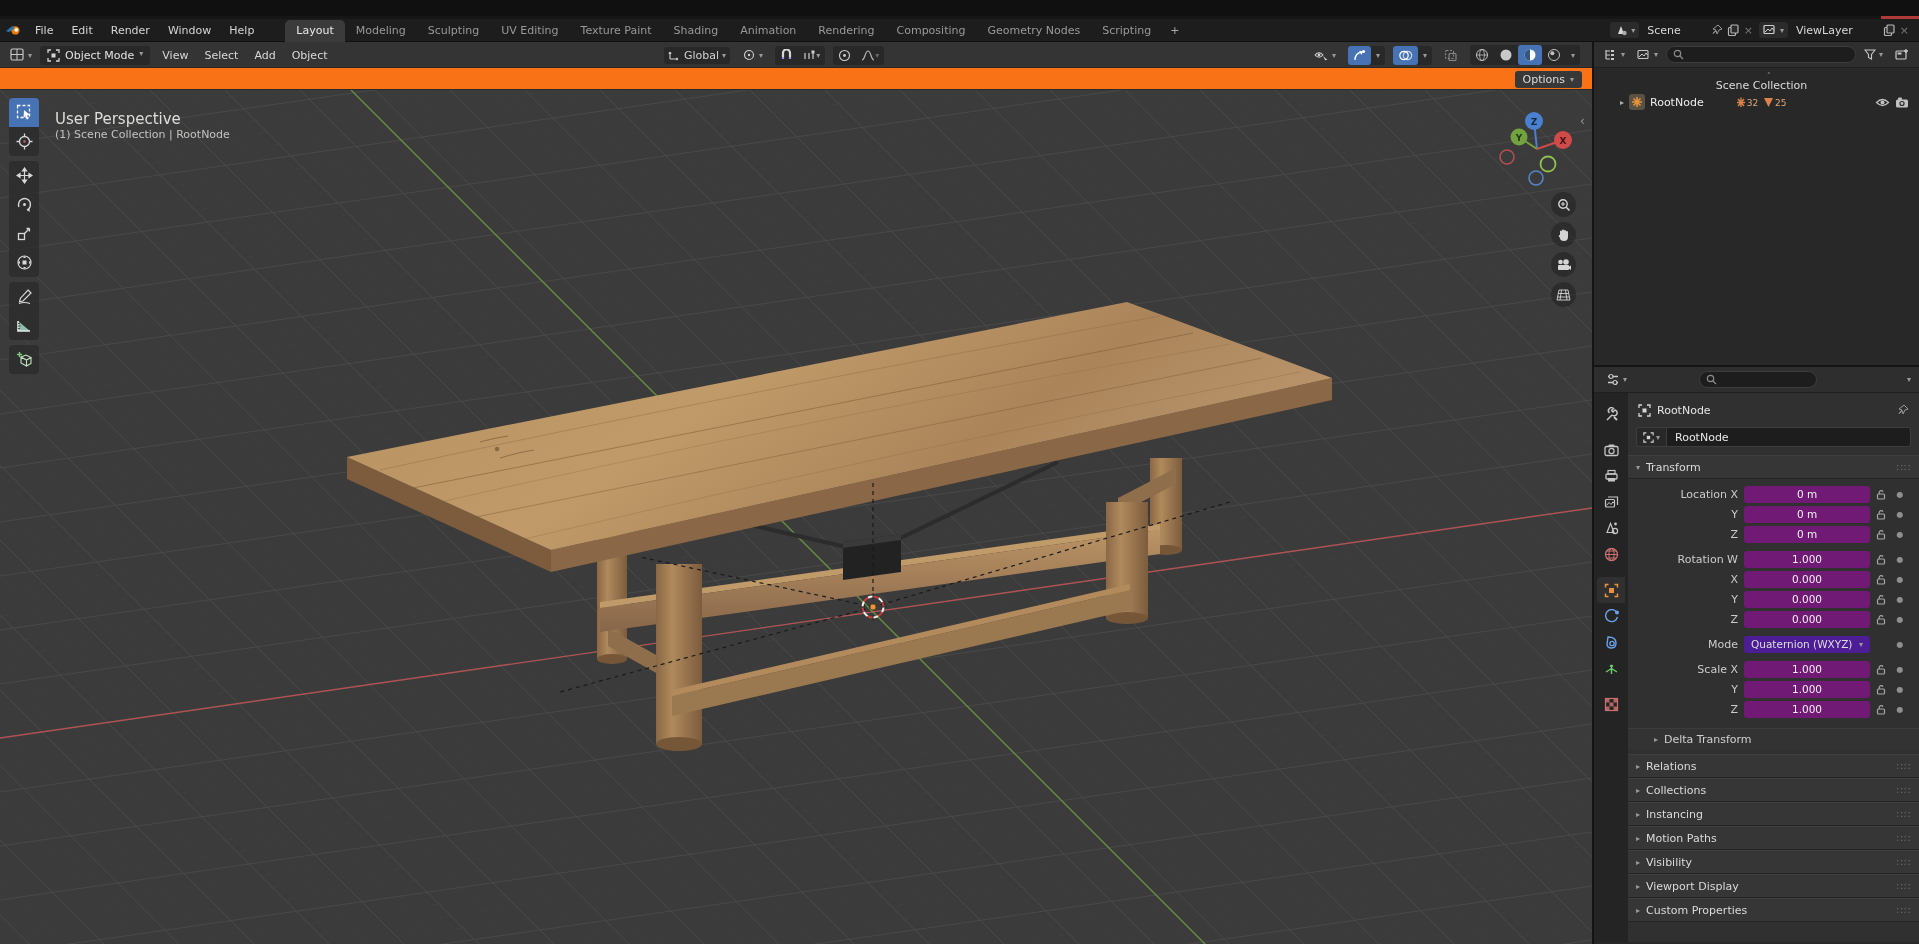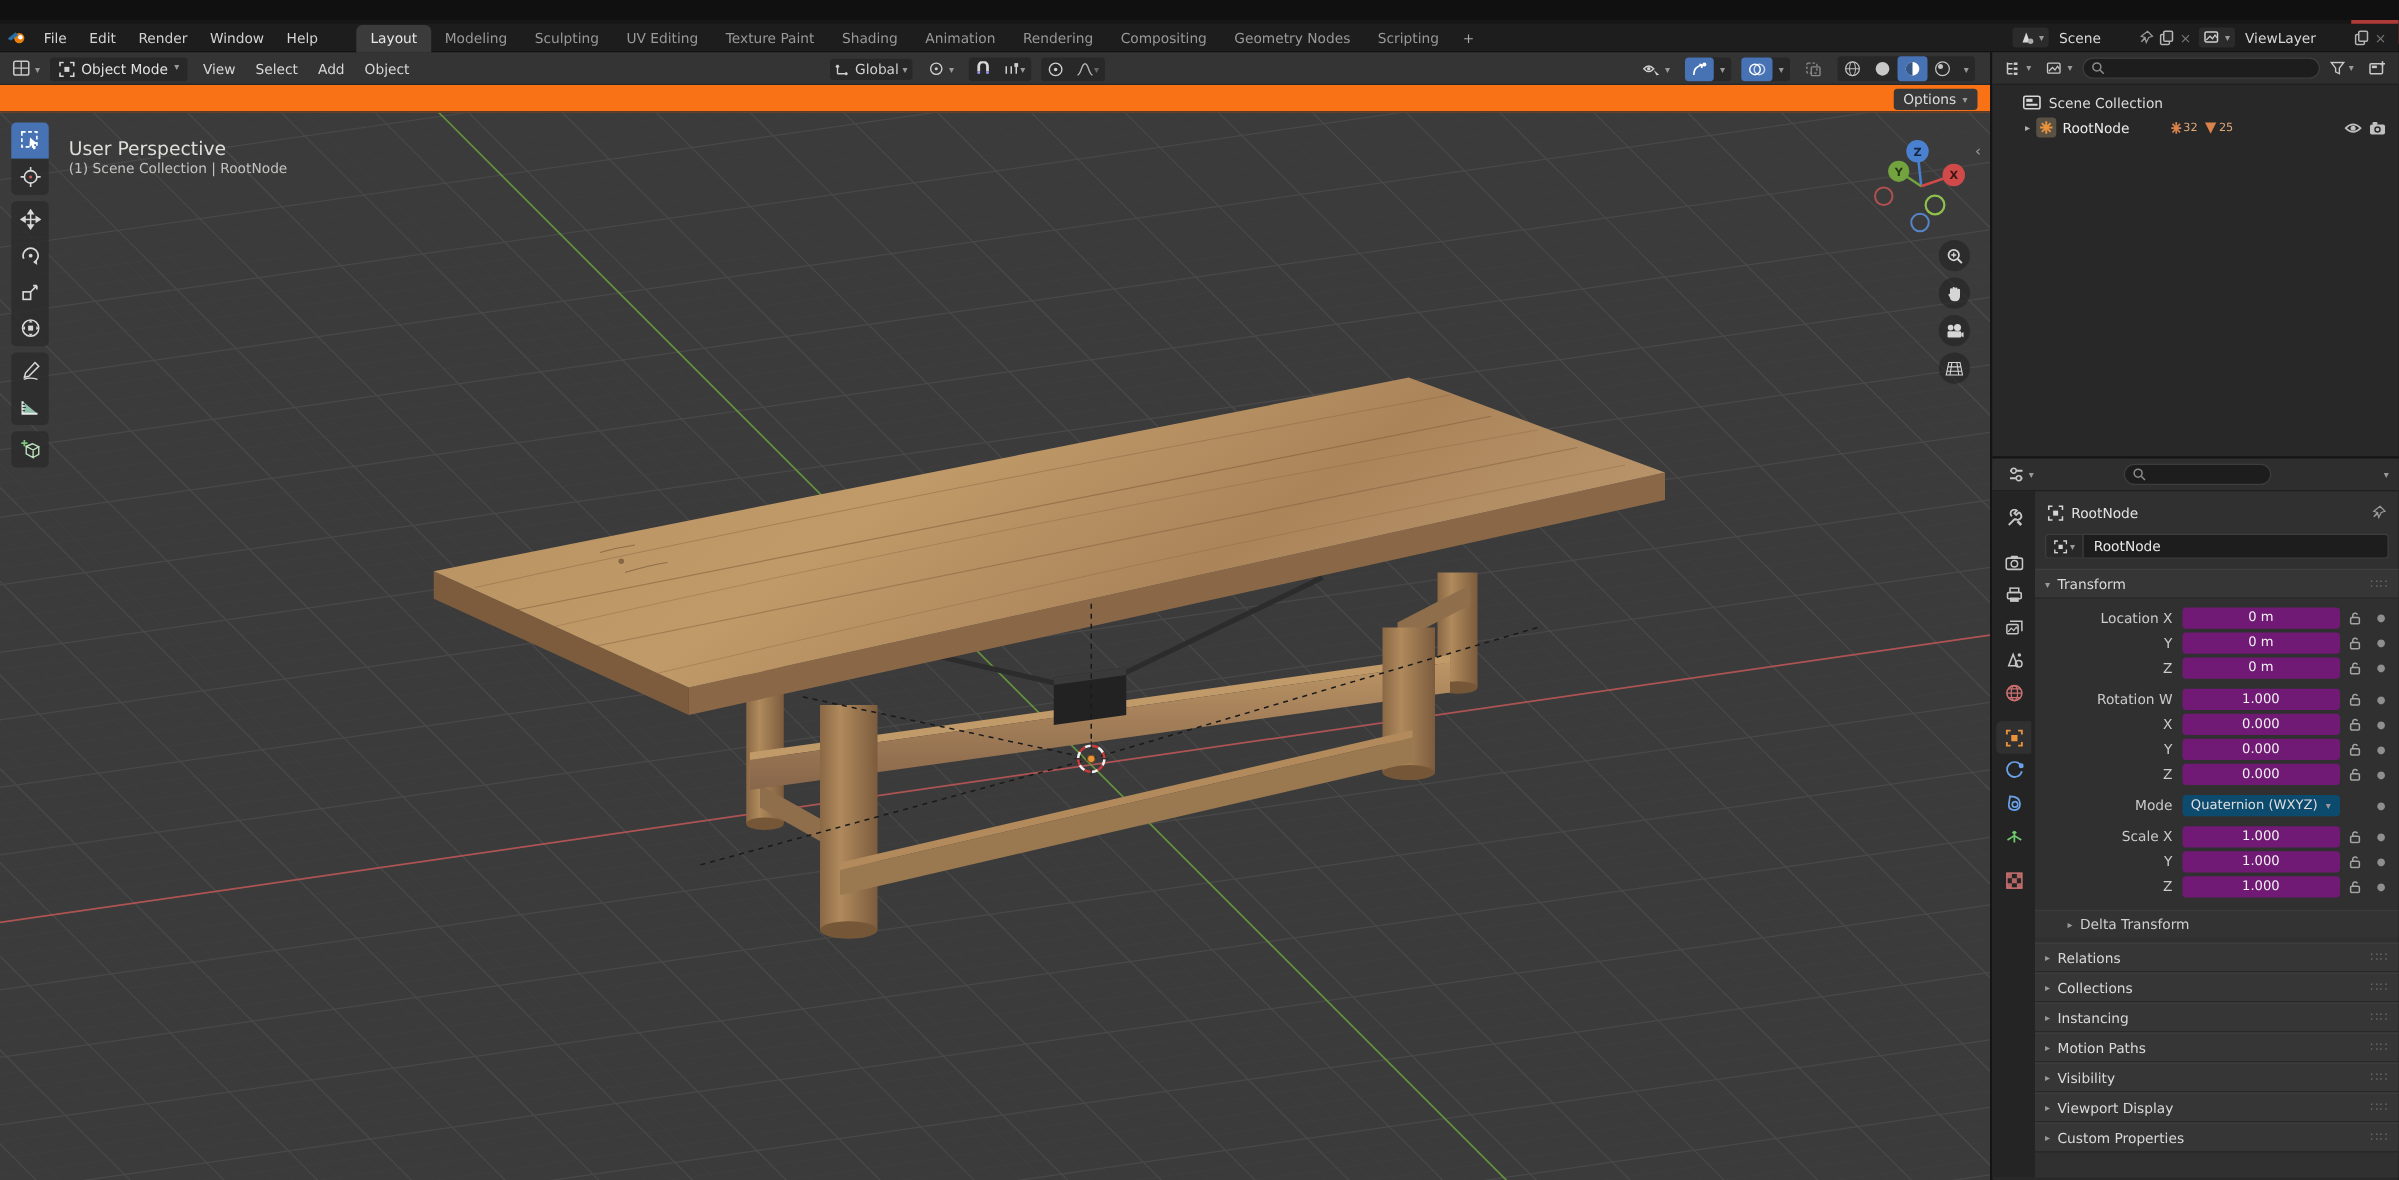--- a/index.html
+++ b/index.html
@@ -99,26 +99,26 @@
   .crumb-text { color:#e4e4e4; }
   .name-row { margin:4px 8px 8px; height:20px; display:flex; }
   .name-icon-btn { width:30px; background:#282828; border:1px solid #3d3d3d; border-right:none;
     border-radius:3px 0 0 3px; display:flex; align-items:center; justify-content:center; gap:2px; }
   .name-field { flex:1; background:#1d1d1d; border:1px solid #3d3d3d; border-radius:0 3px 3px 0;
     display:flex; align-items:center; padding:0 8px; color:#e8e8e8; }
   .panel-h { height:24px; background:#363636; border-top:1px solid #3f3f3f; border-bottom:1px solid #242424;
     display:flex; align-items:center; padding:0 8px; gap:6px; color:#dadada; font-size:11px; }
   .panel-h .grip { margin-left:auto; color:#6e6e6e; font-size:10px; letter-spacing:1px; }
   .t-body { padding:6px 0 4px; background:#303030; }
-  .t-row { display:flex; align-items:center; height:18px; margin:0 6px 2px 0;justify-content:space-between; }
+  .t-row { display:flex; align-items:center; height:18px; margin:0 6px 2px 0; }
   .t-row.gap { margin-top:7px; }
   .t-label { flex:0 0 110px; text-align:right; margin-right:6px; color:#cbcbcb; }
   .t-value { flex:0 0 126px; height:17px; background:#701a75; border-radius:3px;
     display:flex; align-items:center; justify-content:center; color:#f1f1f1; font-size:10.5px; }
-  .t-value.dd { background:#0c4a6e; justify-content:space-between; padding:0 7px; color:#dedede; }
+  .t-value.dd { background:#4c1d95; justify-content:space-between; padding:0 7px; color:#dedede; }
   .t-lock { width:22px; display:flex; justify-content:center; }
   .t-dot { width:16px; text-align:center; color:#8f8f8f; font-size:8px; }
   .subpanel-h { height:22px; display:flex; align-items:center; gap:6px; padding-left:26px;
     color:#d0d0d0; background:#333333; border-top:1px solid #3b3b3b; margin-top:4px; }
   svg { display:block; }
 </style>
 </head>
 <body>
 
 <div id="app">
@@ -810,21 +810,21 @@
             <span class="chev">▾</span>
         </div>
         <div class="hbtn">
           <svg width="14" height="13" viewBox="0 0 14 13">
             <rect x="1" y="3" width="10" height="8" rx="1" fill="none" stroke="#c9c9c9" stroke-width="1.2"></rect>
             <rect x="2.5" y="4.5" width="4" height="2" fill="#c9c9c9"></rect>
             <path d="M11 1 V5 M9 3 H13" stroke="#c9c9c9" stroke-width="1.3"></path>
           </svg>
         </div>
       </div>
-      <div class="ol-row" style="margin-top:4px;">
+      <div class="ol-row" style="margin-top:4px;flex-direction:column;">
         <svg width="16" height="14" viewBox="0 0 16 14" style="margin-left:14px;">
           <rect x="1" y="2" width="13" height="10" rx="1.5" fill="none" stroke="#d5d5d5" stroke-width="1.3"></rect>
           <rect x="3" y="4" width="5" height="2.5" fill="#d5d5d5"></rect>
             <rect x="3" y="8" width="9" height="1.6" fill="#d5d5d5"></rect>
         </svg>
         <span>Scene Collection</span>
       </div>
       <div class="ol-row">
         <span class="chev" style="margin-left:16px;color:#b0b0b0;">▸</span>
         <span class="rootnode-iconbg">

